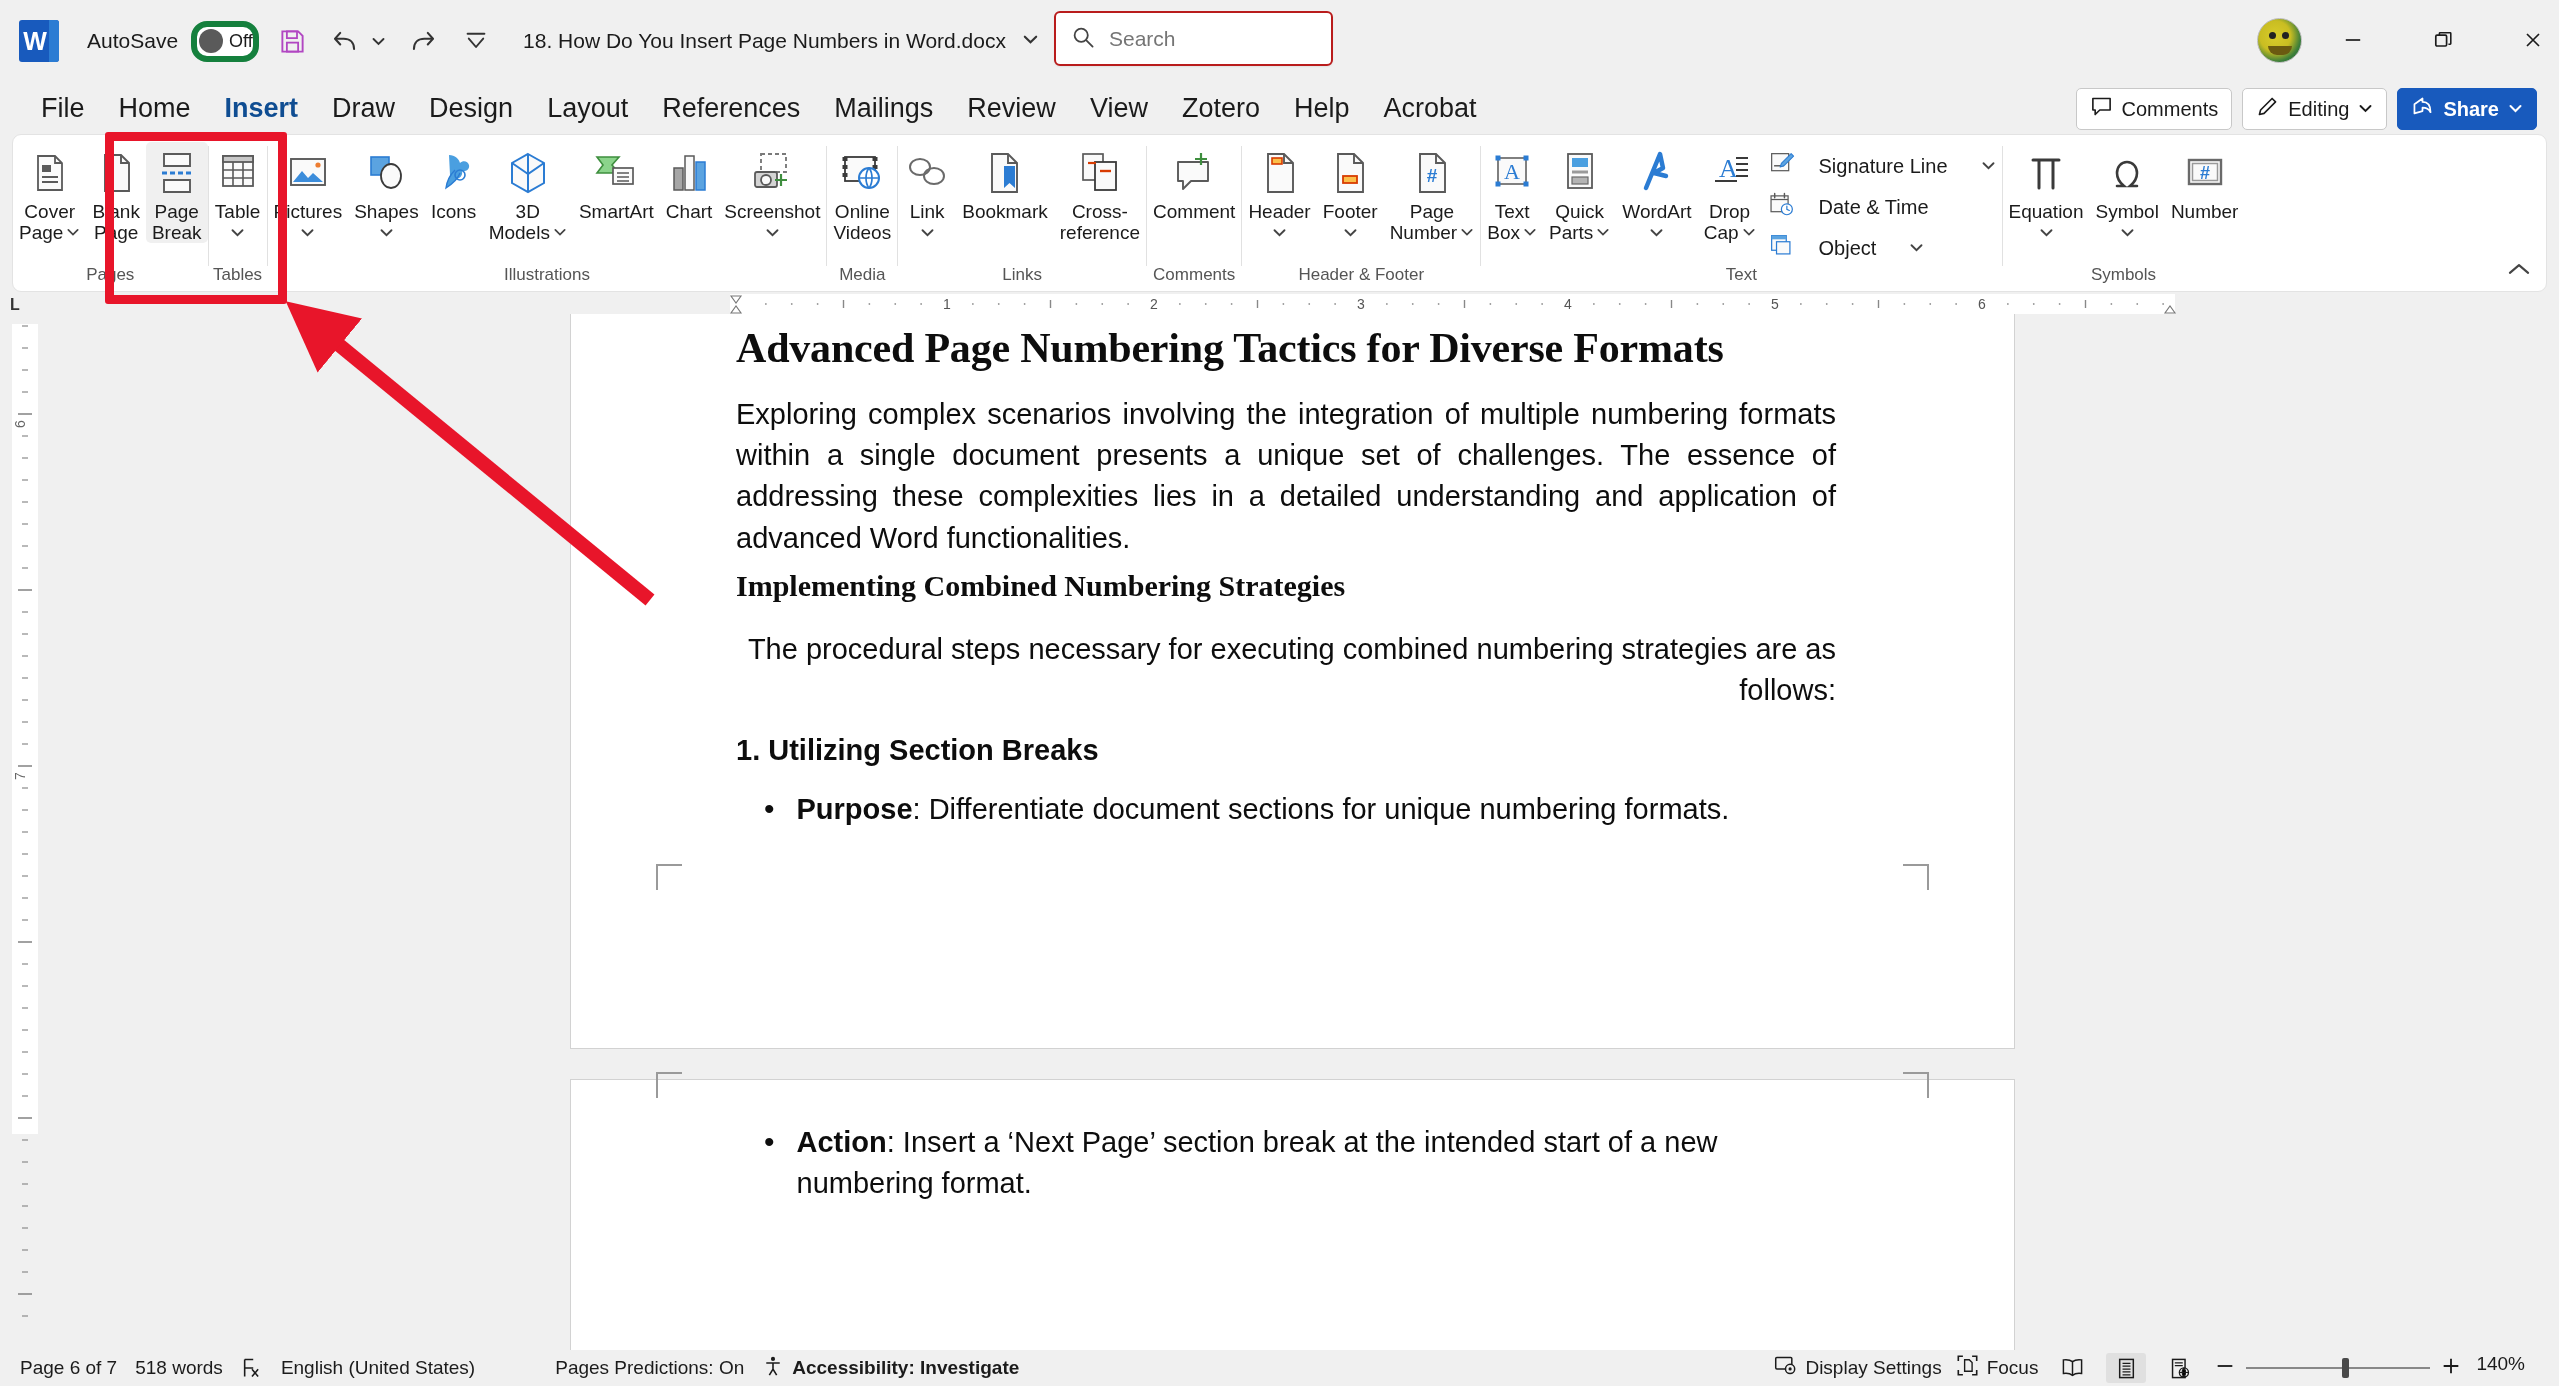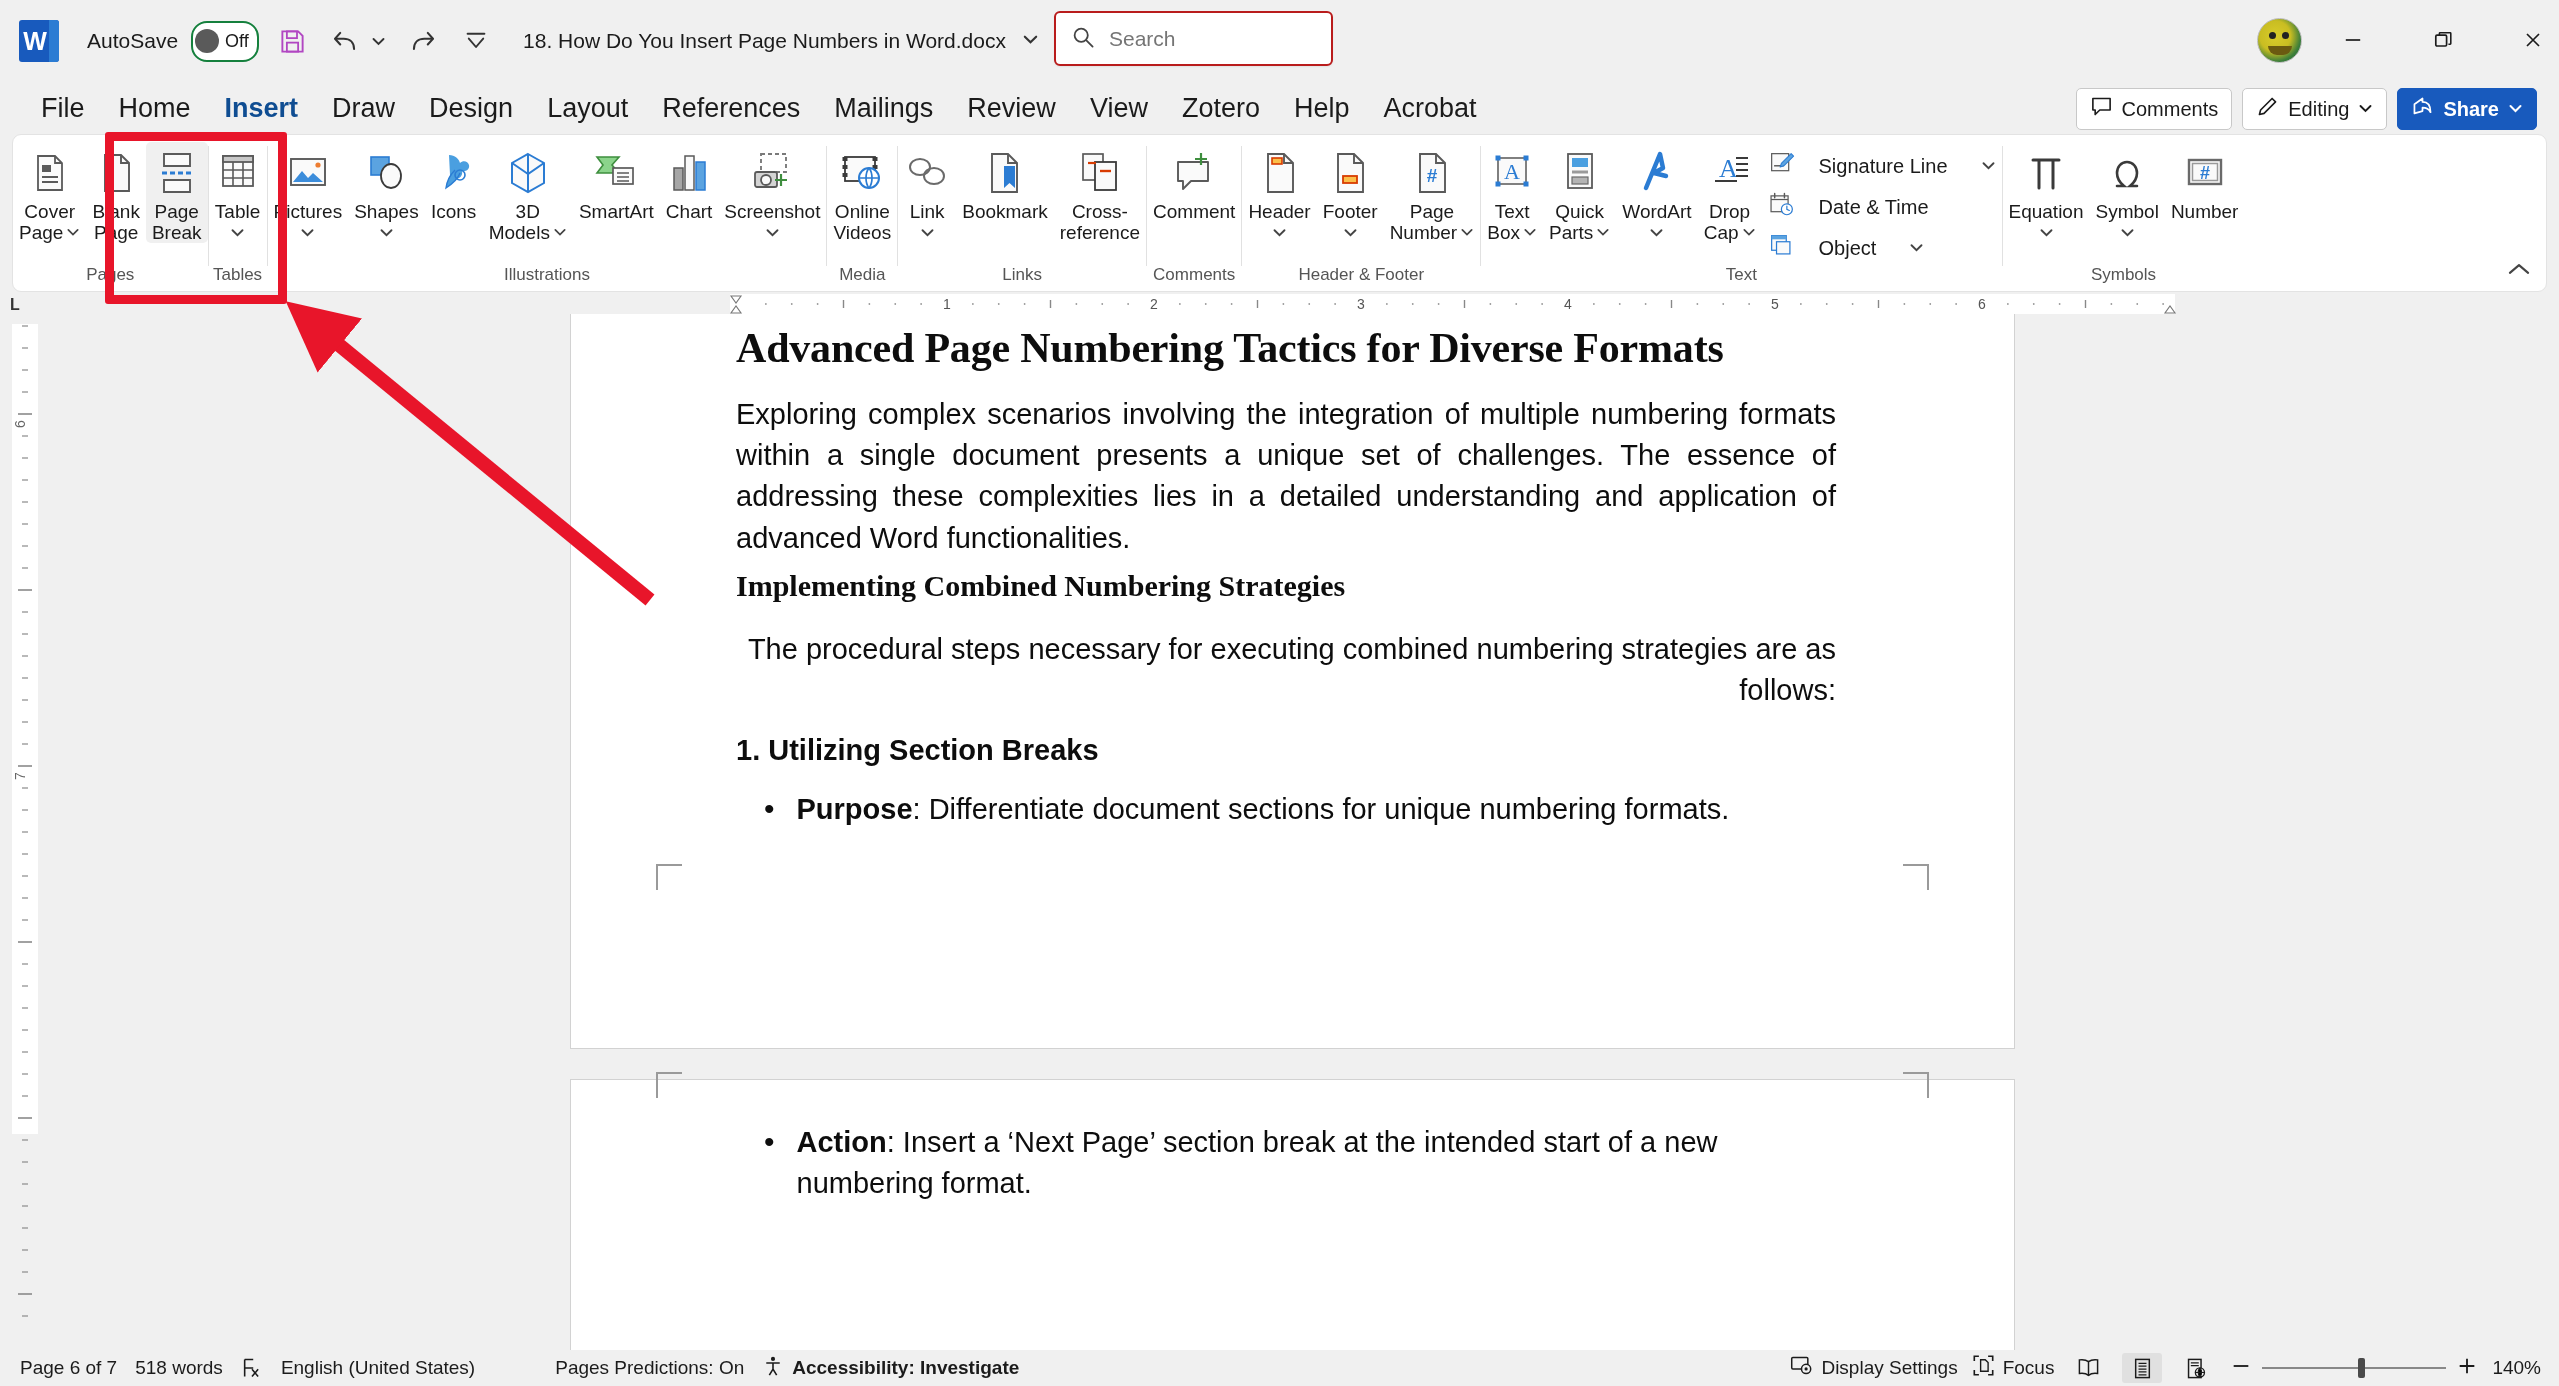--- a/index.html
+++ b/index.html
@@ -24,21 +24,21 @@
   }
   .word-logo .wl-bar {
     position: absolute; right: 0; top: 0; width: 10px; height: 42px;
     background: #2B7CD3; border-radius: 0 3px 3px 0;
   }
   .word-logo span { color: #fff; font-size: 25px; font-weight: bold; position: relative; z-index: 2; left:-4px; }
 
   .autosave-label { margin-left: 28px; font-size: 21px; color: #1b1b1b; }
   .toggle {
     margin-left: 13px; width: 68px; height: 41px; border-radius: 16px;
-    border: 2px solid #15803d; background: #fff; position: relative; display:flex; align-items:center;
+    border: 6px solid #15803d; background: #fff; position: relative; display:flex; align-items:center;
   }
   .toggle .knob {
     width: 24px; height: 24px; border-radius: 50%; background: #5a5a5a; margin-left: 2px;
   }
   .toggle .tlabel { font-size: 18px; color: #1b1b1b; margin-left: 6px; }
 
   .tb-icon {
     width: 42px; height: 42px; margin-left: 12px;
     display: flex; align-items: center; justify-content: center;
     border-radius: 4px;
@@ -192,21 +192,21 @@
   }
   .anno-arrow { position: absolute; left: 260px; top: 290px; z-index: 60; pointer-events: none; }
 
   
   .statusbar {
     position: absolute; left: 0; bottom: 0; width: 2559px; height: 36px;
     background: #f0f0f0; display: flex; align-items: center;
     font-size: 19px; color: #1b1b1b;
   }
   .sb-l { display: flex; align-items: center; gap: 18px; padding-left: 20px; }
-  .sb-r { position: absolute; right: 18px; display: flex; align-items: center; gap: 14px; }
+  .sb-r { position: absolute; right: 34px; display: flex; gap: 14px; }
   .sb-item { display: flex; align-items: center; gap: 8px; white-space: nowrap; }
   .viewbtn { width: 40px; height: 30px; display:flex; align-items:center; justify-content:center; border-radius:3px; }
   .viewbtn.sel { background: #e0e0e0; }
   .zoomslider { display: flex; align-items: center; gap: 10px; }
   .zs-track { width: 184px; height: 2px; background: #888; position: relative; }
   .zs-thumb { position: absolute; left: 96px; top: -9px; width: 7px; height: 20px; background: #4a4a4a; border-radius: 2px; }
 </style>
 </head>
 <body>
 

